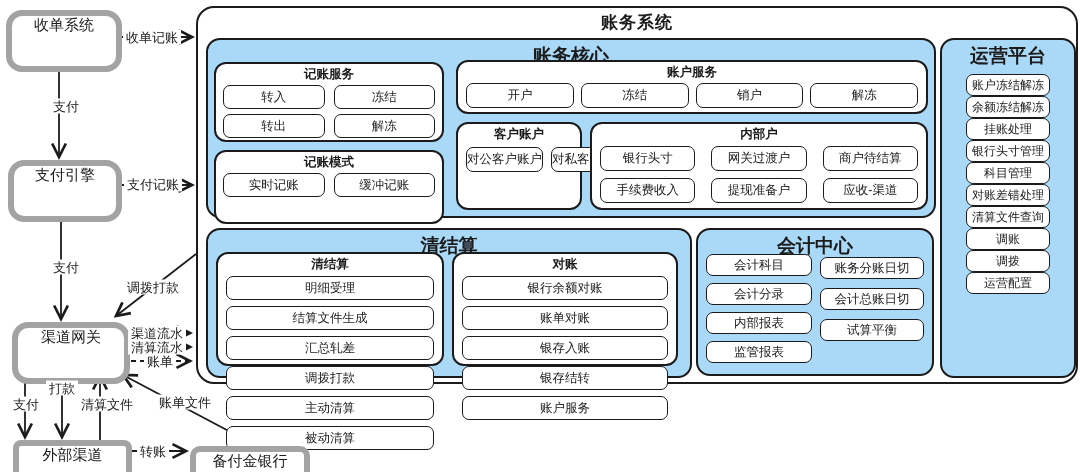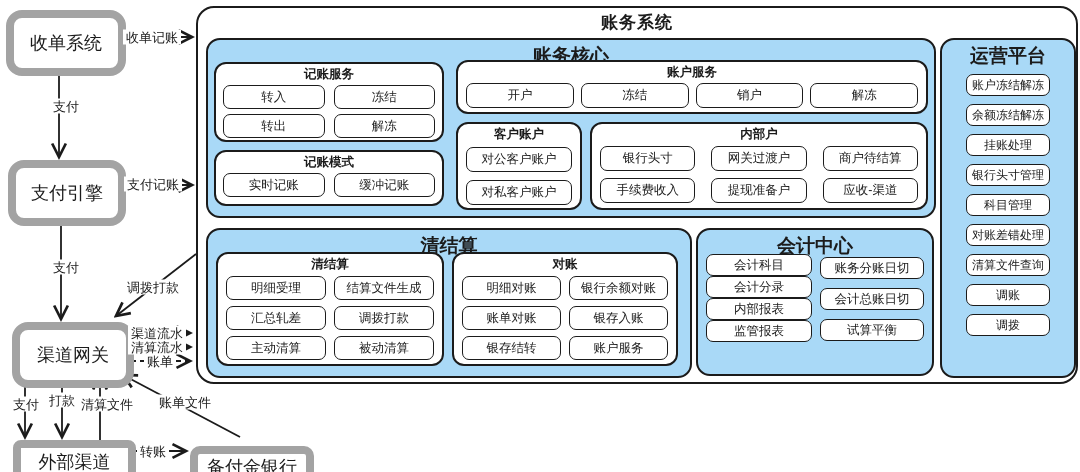--- a/index.html
+++ b/index.html
@@ -1,39 +1,39 @@
 <!DOCTYPE html>
 <html><head>
 <meta charset="utf-8">
 <style>
   html,body{margin:0;padding:0;background:#fff;}
   .canvas{position:relative;width:1080px;height:472px;background:#fff;
           font-family:"Liberation Sans","DejaVu Sans",sans-serif;color:#1b1b1b;overflow:hidden;}
   svg.edges{position:absolute;left:0;top:0;width:1080px;height:472px;pointer-events:none;}
-  .node{position:absolute;background:#fff;border:8px solid #a3a3a3;display:flex;
-        align-items:center;justify-content:center;font-size:18px;z-index:3;}
+  .node{position:absolute;background:#fff;border:6px solid #a3a3a3;display:flex;
+        align-items:flex-start;justify-content:center;font-size:15px;z-index:3;}
   .system{position:absolute;left:196px;top:6px;width:878px;height:374px;background:#fff;
           border:2px solid #1b1b1b;border-radius:18px;z-index:2;}
   .system-title{position:absolute;top:3px;left:0;width:100%;text-align:center;
                 font-size:17px;font-weight:600;letter-spacing:1px;}
   .bluepanel{position:absolute;background:#a9d9f7;border:2px solid #1b1b1b;border-radius:14px;}
   .bp-title{text-align:center;font-size:19px;font-weight:600;padding-top:3px;}
   .whitepanel{position:absolute;background:#fff;border:2px solid #1b1b1b;border-radius:12px;box-sizing:border-box;}
   .wp-title{text-align:center;font-size:12.5px;font-weight:600;padding-top:2px;height:17px;}
   .item{background:#fff;border:1.7px solid #1b1b1b;border-radius:7px;display:flex;
         align-items:center;justify-content:center;font-size:12.5px;box-sizing:border-box;white-space:nowrap;}
   .grid2{display:grid;grid-template-columns:1fr 1fr;gap:5px 9px;grid-auto-rows:24px;padding:2px 7px;}
   .grid4{display:grid;grid-template-columns:1fr 1fr 1fr 1fr;gap:5px 7px;grid-auto-rows:25px;padding:2px 8px;}
   .grid3x2{display:grid;grid-template-columns:1fr 1fr 1fr;gap:7px 16px;grid-auto-rows:25px;padding:3px 8px;}
-  .stack{display:flex;flex-direction:column;gap:8px;padding:4px 8px;}
+  .stack{display:flex;flex-direction:row;gap:8px;padding:4px 8px;}
   .stack .item{height:25px;}
-  .grid2x3{display:grid;grid-template-columns:1fr 1fr;gap:6px 8px;grid-auto-rows:24px;padding:3px 8px;}
+  .grid2x3{display:grid;grid-template-columns:1fr;gap:6px 8px;grid-auto-rows:24px;padding:3px 8px;}
   .acc-col{position:absolute;display:flex;flex-direction:column;}
   .acc-col .item{height:22px;}
-  .ops-stack{display:flex;flex-direction:column;gap:8px;padding:5px 24px;justify-content:space-between;}
+  .ops-stack{display:flex;flex-direction:column;gap:0;padding:5px 24px;justify-content:space-between;}
   .ops-stack .item{height:22px;font-size:12px;}
   .elabel{position:absolute;transform:translate(-50%,-50%);background:#fff;padding:0 3px;
           font-size:13px;white-space:nowrap;z-index:4;line-height:15px;}
 </style>
 </head>
 <body>
 
 <div class="canvas">
 
   <svg class="edges" viewBox="0 0 1080 472">
@@ -84,21 +84,21 @@
       <div class="whitepanel" style="left:6px;top:22px;width:230px;height:80px;">
         <div class="wp-title">记账服务</div>
         <div class="grid2">
           <div class="item">转入</div>
           <div class="item">冻结</div>
           <div class="item">转出</div>
           <div class="item">解冻</div>
         </div>
       </div>
 
-      <div class="whitepanel" style="left:6px;top:110px;width:230px;height:56px;">
+      <div class="whitepanel" style="left:6px;top:110px;width:230px;height:74px;">
         <div class="wp-title">记账模式</div>
         <div class="grid2">
           <div class="item">实时记账</div>
           <div class="item">缓冲记账</div>
         </div>
       </div>
 
       <div class="whitepanel" style="left:248px;top:20px;width:472px;height:54px;">
         <div class="wp-title">账户服务</div>
         <div class="grid4">
@@ -141,33 +141,32 @@
           <div class="item">汇总轧差</div>
           <div class="item">调拨打款</div>
           <div class="item">主动清算</div>
           <div class="item">被动清算</div>
         </div>
       </div>
 
       <div class="whitepanel" style="left:244px;top:22px;width:226px;height:114px;">
         <div class="wp-title">对账</div>
         <div class="grid2x3">
-          <div class="item">明细对账</div>
           <div class="item">银行余额对账</div>
           <div class="item">账单对账</div>
           <div class="item">银存入账</div>
           <div class="item">银存结转</div>
           <div class="item">账户服务</div>
         </div>
       </div>
     </div>
 
     <div class="bluepanel" style="left:498px;top:220px;width:234px;height:144px;">
       <div class="bp-title">会计中心</div>
-      <div class="acc-col" style="left:8px;top:24px;width:106px;">
+      <div class="acc-col" style="left:8px;top:24px;width:106px;gap:7px;">
         <div class="item">会计科目</div>
         <div class="item">会计分录</div>
         <div class="item">内部报表</div>
         <div class="item">监管报表</div>
       </div>
       <div class="acc-col" style="left:122px;top:27px;width:104px;gap:9px;">
         <div class="item">账务分账日切</div>
         <div class="item">会计总账日切</div>
         <div class="item">试算平衡</div>
       </div>
@@ -178,31 +177,32 @@
       <div class="ops-stack">
         <div class="item">账户冻结解冻</div>
         <div class="item">余额冻结解冻</div>
         <div class="item">挂账处理</div>
         <div class="item">银行头寸管理</div>
         <div class="item">科目管理</div>
         <div class="item">对账差错处理</div>
         <div class="item">清算文件查询</div>
         <div class="item">调账</div>
         <div class="item">调拨</div>
+        <div class="item">运营配置</div>
       </div>
     </div>
   </div>
 
   <span class="elabel" style="left:152px;top:37px;">收单记账</span>
   <span class="elabel" style="left:66px;top:106px;">支付</span>
   <span class="elabel" style="left:153px;top:184px;">支付记账</span>
   <span class="elabel" style="left:66px;top:267px;">支付</span>
   <span class="elabel" style="left:153px;top:287px;">调拨打款</span>
   <span class="elabel" style="left:157px;top:333px;">渠道流水</span>
   <span class="elabel" style="left:157px;top:347px;">清算流水</span>
   <span class="elabel" style="left:160px;top:361px;">账单</span>
   <span class="elabel" style="left:26px;top:404px;">支付</span>
-  <span class="elabel" style="left:62px;top:400px;">打款</span>
+  <span class="elabel" style="left:62px;top:388px;">打款</span>
   <span class="elabel" style="left:107px;top:404px;">清算文件</span>
   <span class="elabel" style="left:185px;top:402px;">账单文件</span>
   <span class="elabel" style="left:153px;top:451px;">转账</span>
 
 </div>
 
 </body></html>

